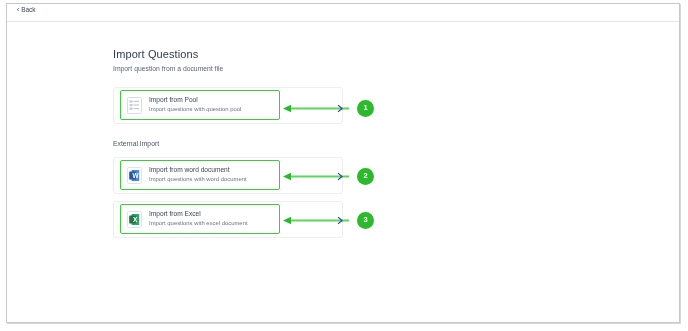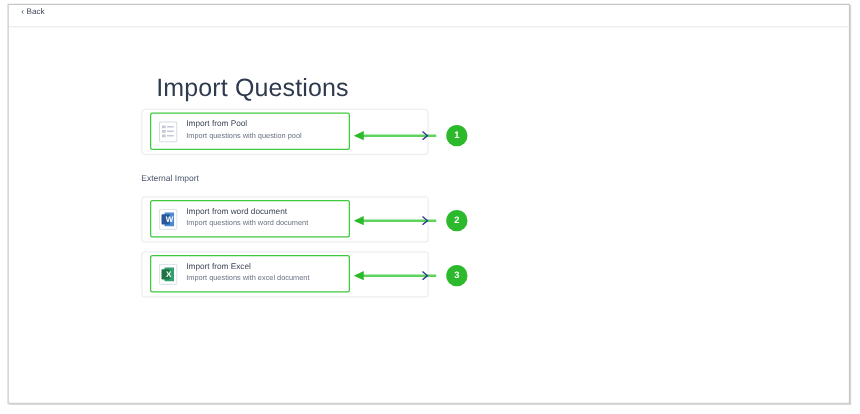--- a/index.html
+++ b/index.html
@@ -60,26 +60,26 @@
     height: 302px;
     background: #ffffff;
   }
 
   .page-head {
     position: absolute;
     left: 106px;
     top: 26px;
   }
   .page-title {
-    font-size: 20px;
+    font-size: 11px;
     color: #2f3a4f;
     font-weight: 400;
     letter-spacing: 0.1px;
     line-height: 1.15;
-    margin: 12px;
+    margin: 0;
   }
   .page-subtitle {
     font-size: 6.8px;
     color: #5b6478;
     margin-top: 4px;
     line-height: 1.2;
   }
 
   .section-label {
     position: absolute;

